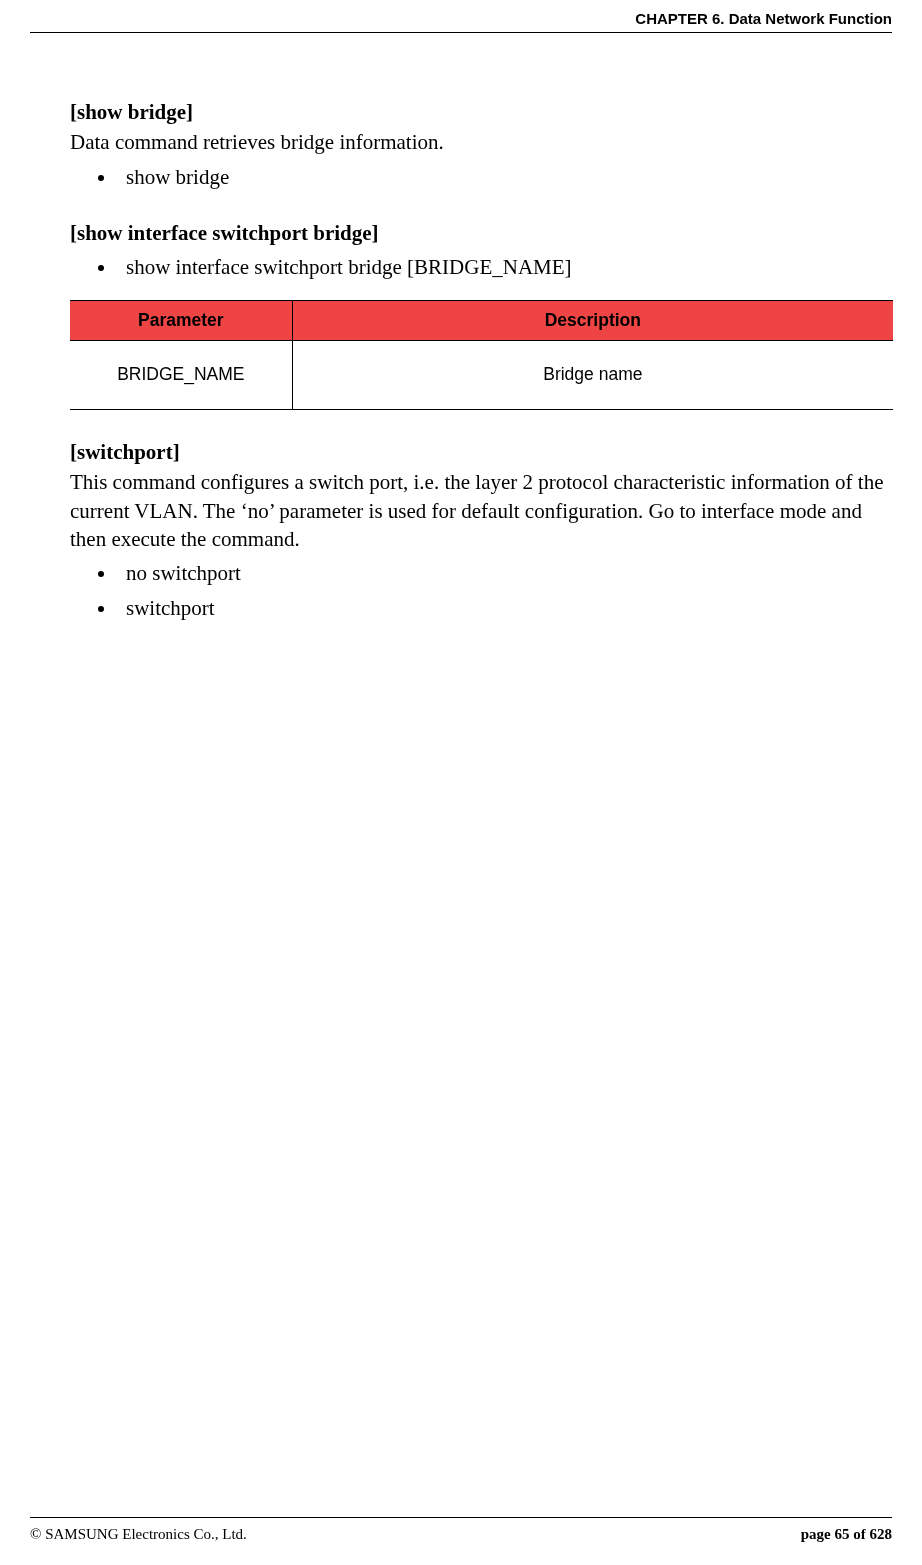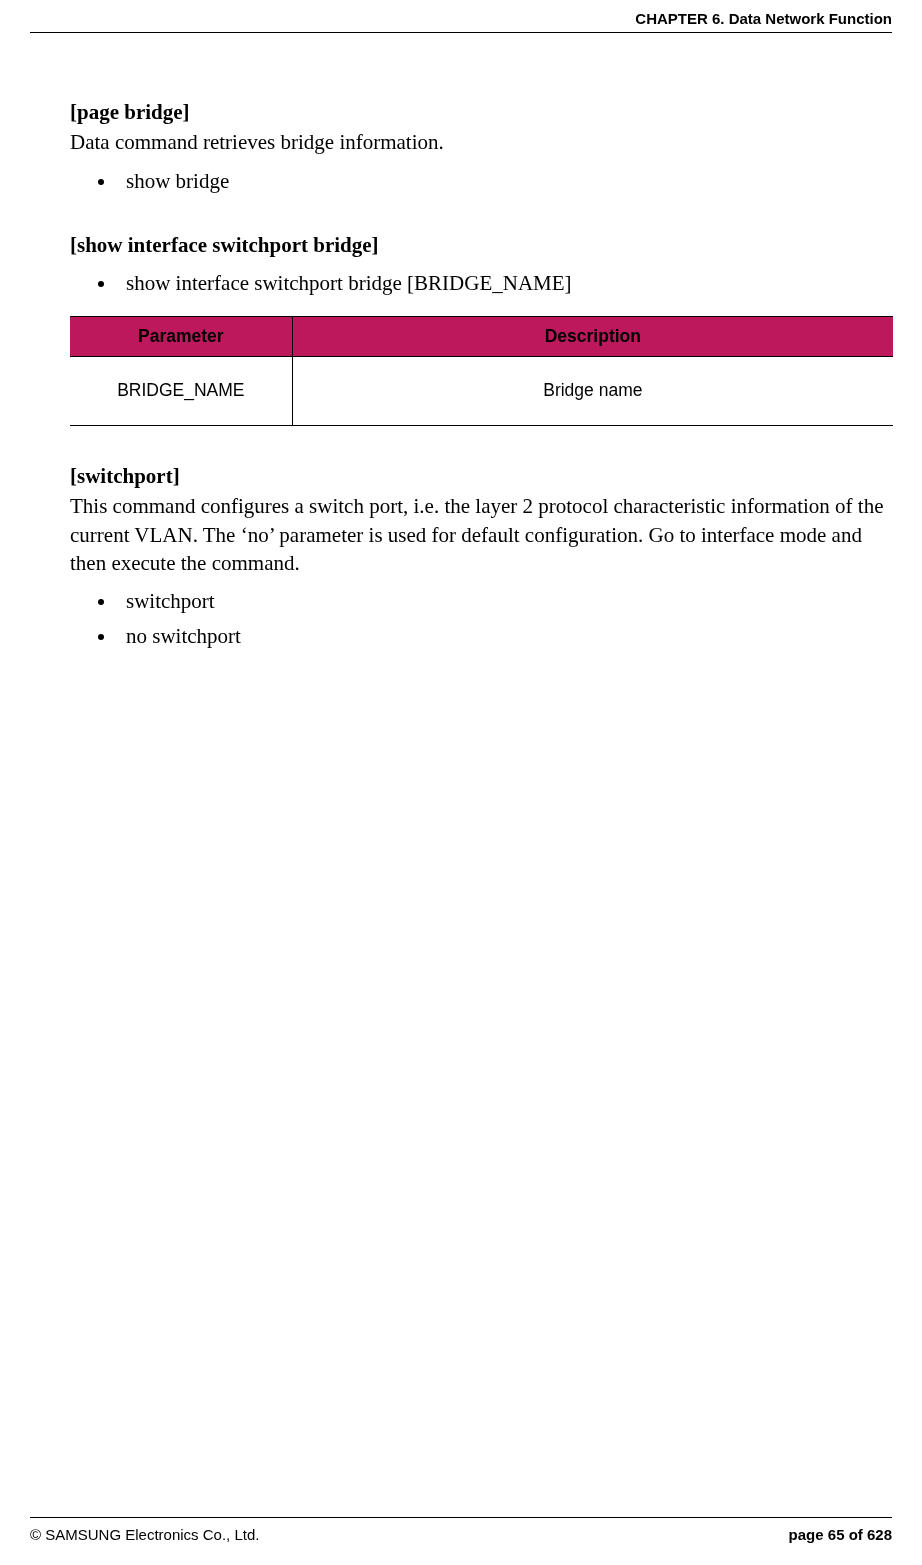--- a/index.html
+++ b/index.html
@@ -34,30 +34,30 @@
       position: absolute;
       top: 90px;
       left: 70px;
       right: 30px;
       width: 823px;
       font-size: 21px;
       line-height: 1.35;
     }
     .section-title {
       font-weight: bold;
-      margin-top: 36px;
+      margin-top: 28px;
     }
     .section-title:first-child {
       margin-top: 8px;
     }
     .section-desc {
       margin-top: 2px;
     }
     .bullet-list {
-      margin-top: 10px;
+      margin-top: 2px;
       margin-bottom: 6px;
     }
     .bullet-item {
       display: flex;
       align-items: baseline;
       margin-top: 6px;
       margin-left: 28px;
     }
     .bullet-item .dot {
       width: 6px;
@@ -74,21 +74,21 @@
     }
     table.param-table {
       border-collapse: collapse;
       width: 100%;
       margin-top: 18px;
       margin-bottom: 6px;
       font-family: Arial, Helvetica, sans-serif;
       font-size: 17.5px;
     }
     table.param-table th {
-      background: #be185d;
+      background: #ef4444;
       font-weight: bold;
       text-align: center;
       padding: 8px 6px;
       border-top: 1.5px solid #000;
       border-bottom: 1.5px solid #000;
     }
     table.param-table th:first-child {
       border-right: 1px solid #000;
       width: 27%;
     }
@@ -98,21 +98,21 @@
       border-bottom: 1.5px solid #000;
     }
     table.param-table td:first-child {
       border-right: 1px solid #000;
     }
     .page-footer {
       position: absolute;
       bottom: 22px;
       left: 30px;
       right: 30px;
-      font-family: Liberation Sans, sans-serif;
+      font-family: Liberation Serif, serif;
       font-size: 15px;
     }
     .footer-rule {
       border-top: 1.5px solid #000;
       margin-bottom: 8px;
     }
     .footer-row {
       display: flex;
       justify-content: space-between;
       align-items: baseline;
@@ -122,21 +122,21 @@
     }
   </style>
 </head>
 <body>
 
 <div class="page-header">CHAPTER 6. Data Network Function</div>
 <div class="header-rule"></div>
 
 <div class="content">
 
-  <div class="section-title">[page bridge]</div>
+  <div class="section-title">[show bridge]</div>
   <div class="section-desc">Data command retrieves bridge information.</div>
   <div class="bullet-list">
     <div class="bullet-item">
       <span class="dot"></span>
       <span class="text">show bridge</span>
     </div>
   </div>
 
   <div class="section-title">[show interface switchport bridge]</div>
   <div class="bullet-list">
@@ -159,25 +159,25 @@
         <td>Bridge name</td>
       </tr>
     </tbody>
   </table>
 
   <div class="section-title">[switchport]</div>
   <div class="section-desc">This command configures a switch port, i.e. the layer 2 protocol characteristic information of the current VLAN. The ‘no’ parameter is used for default configuration. Go to interface mode and then execute the command.</div>
   <div class="bullet-list">
     <div class="bullet-item">
       <span class="dot"></span>
-      <span class="text">switchport</span>
+      <span class="text">no switchport</span>
     </div>
     <div class="bullet-item">
       <span class="dot"></span>
-      <span class="text">no switchport</span>
+      <span class="text">switchport</span>
     </div>
   </div>
 
 </div>
 
 <div class="page-footer">
   <div class="footer-rule"></div>
   <div class="footer-row">
     <span>© SAMSUNG Electronics Co., Ltd.</span>
     <span class="footer-page">page 65 of 628</span>

